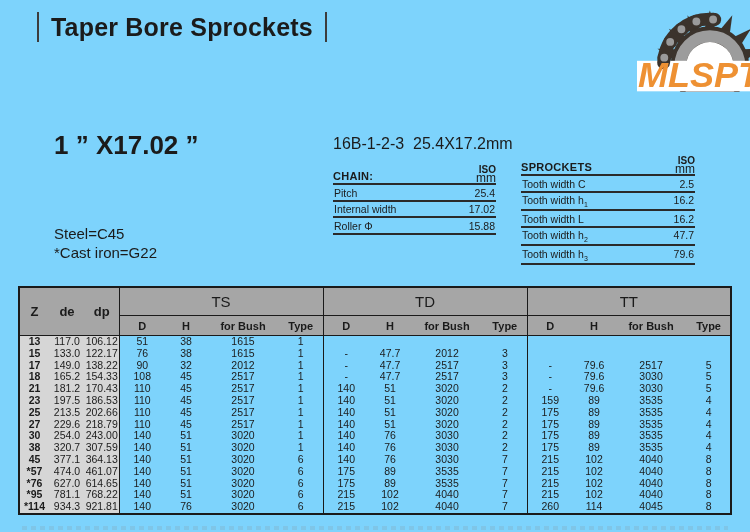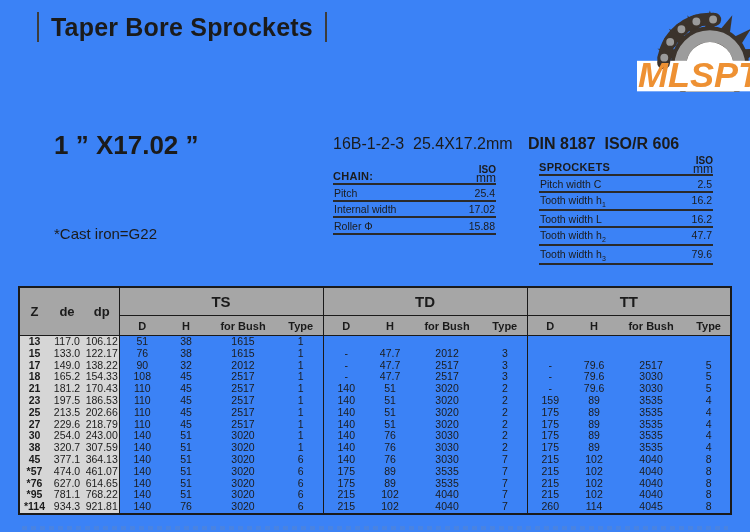--- a/index.html
+++ b/index.html
@@ -1,47 +1,47 @@
 <!DOCTYPE html>
 <html><head>
 <meta charset="utf-8">
 <style>
   html,body{margin:0;padding:0;background:#fff;}
   .canvas{
-    position:relative;width:750px;height:532px;background:#3b82f6;overflow:hidden;
+    position:relative;width:750px;height:532px;background:#7dd3fc;overflow:hidden;
     font-family:"Liberation Sans",sans-serif;color:#1b1b1b;
   }
   
   .title-row{position:absolute;left:37px;top:12px;display:flex;align-items:center;}
   .vbar{width:2px;height:30px;background:#3c3c3c;}
   .page-title{font-size:25px;font-weight:bold;margin:0 12px;letter-spacing:.2px;white-space:nowrap;}
   
   .logo{position:absolute;left:597px;top:4px;width:128px;height:88px;margin-left:40px;}
   
   .size-heading{position:absolute;left:54px;top:130px;font-size:26px;font-weight:bold;white-space:pre;}
   .chain-heading{position:absolute;left:333px;top:135px;font-size:16px;font-weight:normal;white-space:pre;}
   .std-heading{position:absolute;left:528px;top:135px;font-size:16px;font-weight:bold;white-space:pre;}
   .materials{position:absolute;left:54px;top:224px;font-size:15px;line-height:19px;}
   
   .mini{position:absolute;}
   .mini-chain{left:333px;top:166px;width:163px;}
-  .mini-sprk{left:539px;top:157px;width:174px;}
+  .mini-sprk{left:521px;top:157px;width:174px;}
   .mini-head{display:flex;justify-content:space-between;align-items:flex-end;border-bottom:2px solid #2a2a2a;padding-bottom:1px;}
   .mini-head .hd{font-size:11px;font-weight:bold;letter-spacing:.3px;}
   .unit{ text-align:right;line-height:8px;}
   .unit .iso{font-size:10px;font-weight:bold;display:block;}
   .unit .mm{font-size:12px;display:block;}
   .mini-row{display:flex;justify-content:space-between;border-bottom:2px solid #2a2a2a;font-size:10.5px;padding:1.5px 1px 1px 1px;}
   .mini-row sub{font-size:7px;}
   
   .main-table{position:absolute;left:18px;top:286px;border-collapse:collapse;table-layout:fixed;width:712px;}
   .main-table th,.main-table td{padding:0;border:0;overflow:hidden;white-space:nowrap;}
   .main-table{border:2px solid #1a1a1a;}
   .main-table thead th{background:#a6a6a6;border-bottom:1.5px solid #1a1a1a;}
-  .gh{font-size:15px;font-weight:bold;height:27px;text-align:center;margin-left:20px;}
+  .gh{font-size:15px;font-weight:normal;height:27px;text-align:center;margin-left:20px;}
   .lh{font-size:13px;font-weight:bold;text-align:center;vertical-align:middle;}
   .sh{font-size:11px;font-weight:bold;height:19px;text-align:center;}
   .group-start{border-left:1.5px solid #1a1a1a !important;}
   .main-table tbody td{height:11.8px;line-height:11.8px;font-size:10.5px;text-align:center;}
   .left-block{background:#d6d6d6;margin-left:9px;}
   .z-col{font-weight:bold;}
   .main-table tbody tr:last-child td{border-bottom:0;}
   
   .footer-faint{position:absolute;left:22px;top:526px;width:706px;height:4px;opacity:.18;
     background:repeating-linear-gradient(90deg,#888 0 5px,transparent 5px 9px);}
@@ -97,21 +97,20 @@
       <circle cx="33.7" cy="37.8" r="5.5" fill="#9a9a9a" stroke="#3b332c" stroke-width="3"></circle>
       <circle cx="45.1" cy="25" r="5.5" fill="#9a9a9a" stroke="#3b332c" stroke-width="3"></circle>
       <circle cx="60.3" cy="17.1" r="5.5" fill="#9a9a9a" stroke="#3b332c" stroke-width="3"></circle>
       <circle cx="77.3" cy="15.1" r="5.5" fill="#9a9a9a" stroke="#3b332c" stroke-width="3"></circle>
       <text x="1" y="84" font-size="36" font-weight="bold" font-style="italic" font-family="&quot;Liberation Sans&quot;,sans-serif" fill="#ee9133" textLength="124" lengthAdjust="spacingAndGlyphs">MLSPT</text>
     </svg>
   </div>
 
   <div class="size-heading">1 ” X17.02 ”</div>
   <div class="chain-heading">16B-1-2-3  25.4X17.2mm</div>
-  <div class="std-heading">DIN 8187  ISO/R 606</div>
 
   <div class="mini mini-chain">
     <div class="mini-head">
       <span class="hd">CHAIN:</span>
       <span class="unit">
         <span class="iso">ISO</span>
         <span class="mm">mm</span>
       </span>
     </div>
   <div class="mini-row">
@@ -130,21 +129,21 @@
 
   <div class="mini mini-sprk">
     <div class="mini-head">
       <span class="hd">SPROCKETS</span>
       <span class="unit">
         <span class="iso">ISO</span>
         <span class="mm">mm</span>
       </span>
     </div>
       <div class="mini-row">
-        <span>Pitch width C</span>
+        <span>Tooth width C</span>
         <span>2.5</span>
       </div>
       <div class="mini-row">
         <span>Tooth width h<sub>1</sub></span>
         <span>16.2</span>
       </div>
       <div class="mini-row">
         <span>Tooth width L</span>
         <span>16.2</span>
       </div>
@@ -152,20 +151,21 @@
         <span>Tooth width h<sub>2</sub></span>
         <span>47.7</span>
       </div>
       <div class="mini-row">
         <span>Tooth width h<sub>3</sub></span>
         <span>79.6</span>
       </div>
     </div>
 
   <div class="materials">
+    <div>Steel=C45</div>
     <div>*Cast iron=G22</div>
   </div>
 
   <table class="main-table">
     <colgroup>
       <col style="width:30px">
         <col style="width:36px">
         <col style="width:34px">
       <col style="width:46px">
         <col style="width:42px">

